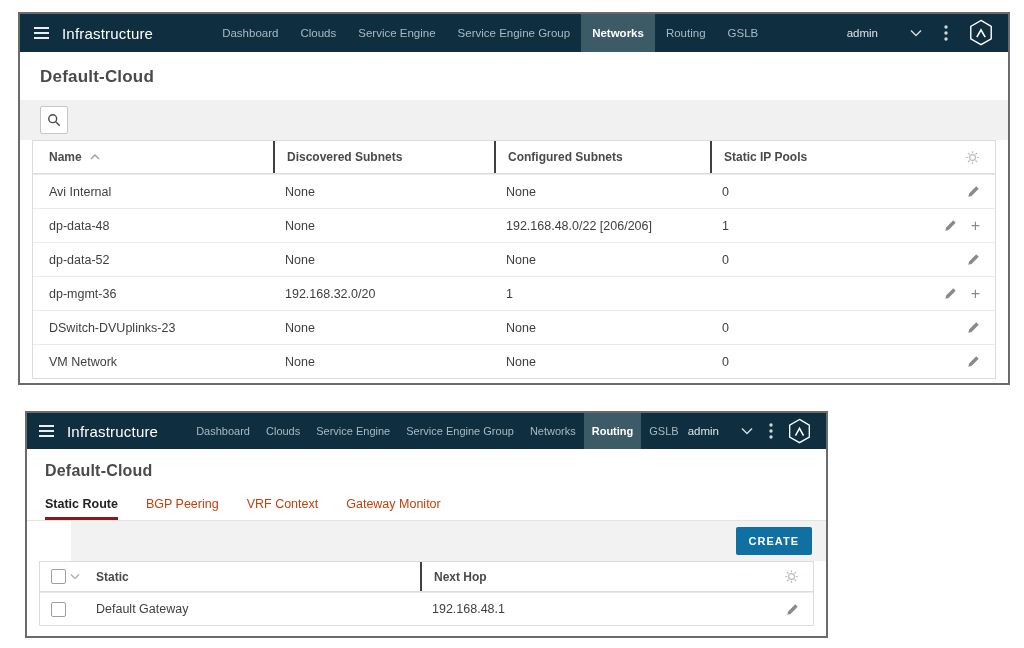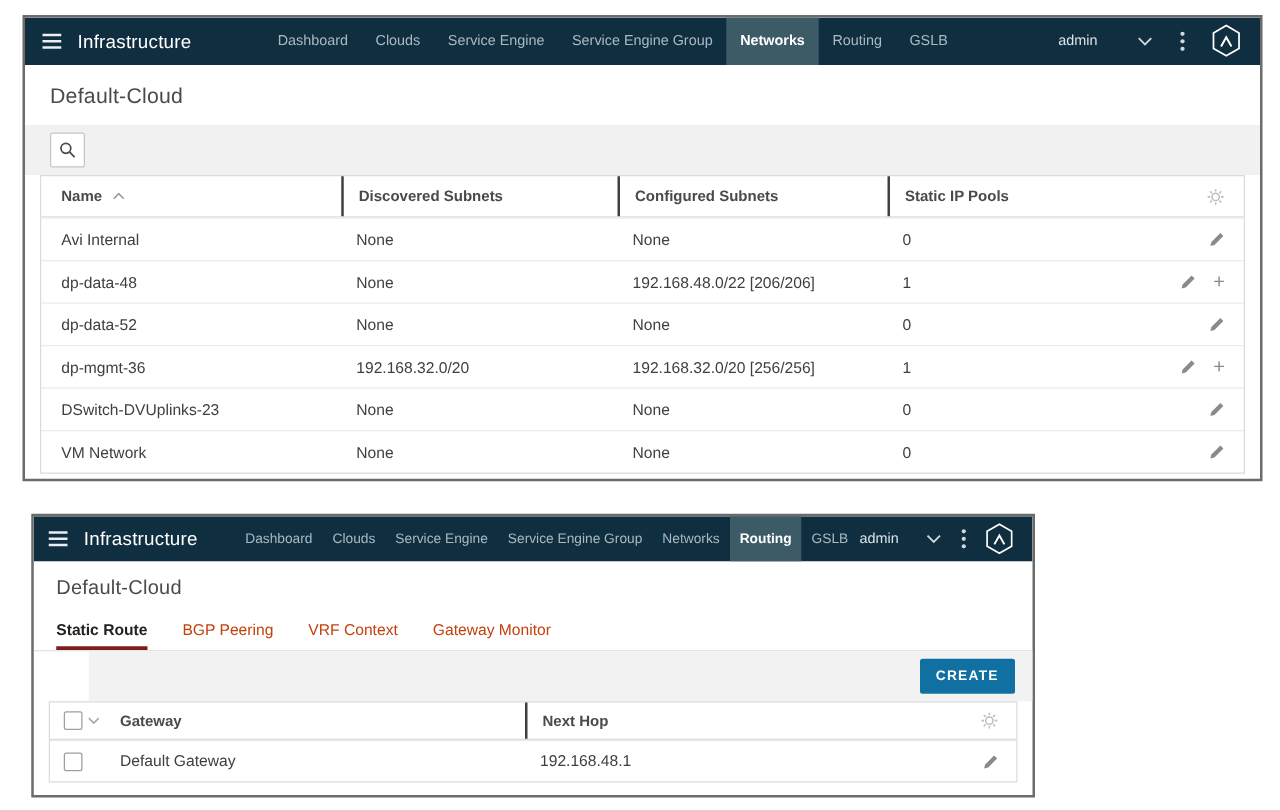--- a/index.html
+++ b/index.html
@@ -26,21 +26,21 @@
   .nav-user { color:#dbe4e8; font-size:11.5px; margin-right:32px; cursor:pointer; }
   .panel-bottom .nav-user { margin-right:22px; }
   .nav-chevron { margin-right:22px; cursor:pointer; display:flex; }
   .panel-bottom .nav-chevron { margin-right:16px; }
   .nav-kebab { margin-right:20px; cursor:pointer; display:flex; }
   .panel-bottom .nav-kebab { margin-right:14px; }
   .nav-logo { display:flex; cursor:pointer; }
 
   
   .page-head { padding:15px 20px 13px 20px; }
-  .page-title { font-size:17px; font-weight:400; color:#4a4a4a; letter-spacing:.2px; }
+  .page-title { font-size:17px; font-weight:700; color:#4a4a4a; letter-spacing:.2px; }
   .panel-bottom .page-head { padding:13px 18px 10px 18px; }
   .panel-bottom .page-title { font-size:16px; }
 
   
   .toolbar { height:40px; background:#f1f1f1; display:flex; align-items:center; padding:0 14px 0 20px; }
   .search-btn { width:28px; height:28px; background:#fff; border:1px solid #c6c6c6; border-radius:2px;
                 display:flex; align-items:center; justify-content:center; cursor:pointer; }
   .toolbar-right { justify-content:flex-end; background:#f2f2f2; height:40px;margin-left:44px; }
   .create-btn { background:#1070a2; color:#fff; border:none; border-radius:2px; font-family:inherit;
                 font-size:11px; font-weight:bold; letter-spacing:1px; padding:8px 13px; cursor:pointer; }
@@ -204,21 +204,20 @@
               <svg width="13" height="13" viewBox="0 0 16 16">
                 <path d="M11.4 1.6l3 3L5.6 13.6l-4 1 1-4z" fill="#8a8a8a"></path>
               </svg>
             </button>
 
         </div>
       </div>
       <div class="tr">
         <div class="td c-name">dp-mgmt-36</div>
         <div class="td c-disc">192.168.32.0/20</div>
-        <div class="td c-conf">192.168.32.0/20 [256/256]</div>
         <div class="td c-pools">1</div>
         <div class="td c-actions">
           <button class="icon-btn">
               <svg width="13" height="13" viewBox="0 0 16 16">
                 <path d="M11.4 1.6l3 3L5.6 13.6l-4 1 1-4z" fill="#8a8a8a"></path>
               </svg>
             </button>
           <button class="icon-btn">
               <span class="plus-glyph">+</span>
             </button>
@@ -313,21 +312,21 @@
     <div class="table">
       <div class="thead">
         <div class="th c-cb">
           <span class="checkbox"></span>
           <span style="display:flex;">
             <svg width="10" height="7" viewBox="0 0 10 7">
                 <polyline points="1,1.5 5,5.5 9,1.5" fill="none" stroke="#a8a8a8" stroke-width="1.2"></polyline>
               </svg>
           </span>
         </div>
-        <div class="th c-prefix">Gateway</div>
+        <div class="th c-prefix">Static</div>
         <div class="th sep c-nexthop">Next Hop</div>
         <div class="th c-act2">
           <button class="icon-btn">
             <svg width="15" height="15" viewBox="0 0 16 16">
                 <g stroke="#bdbdbd" stroke-width="1.3" fill="none">
                   <circle cx="8" cy="8" r="3.1"></circle>
                   <path d="M8 1.2v2.2M8 12.6v2.2M1.2 8h2.2M12.6 8h2.2M3.2 3.2l1.6 1.6M11.2 11.2l1.6 1.6M12.8 3.2l-1.6 1.6M4.8 11.2l-1.6 1.6"></path>
                 </g>
               </svg>
           </button>

